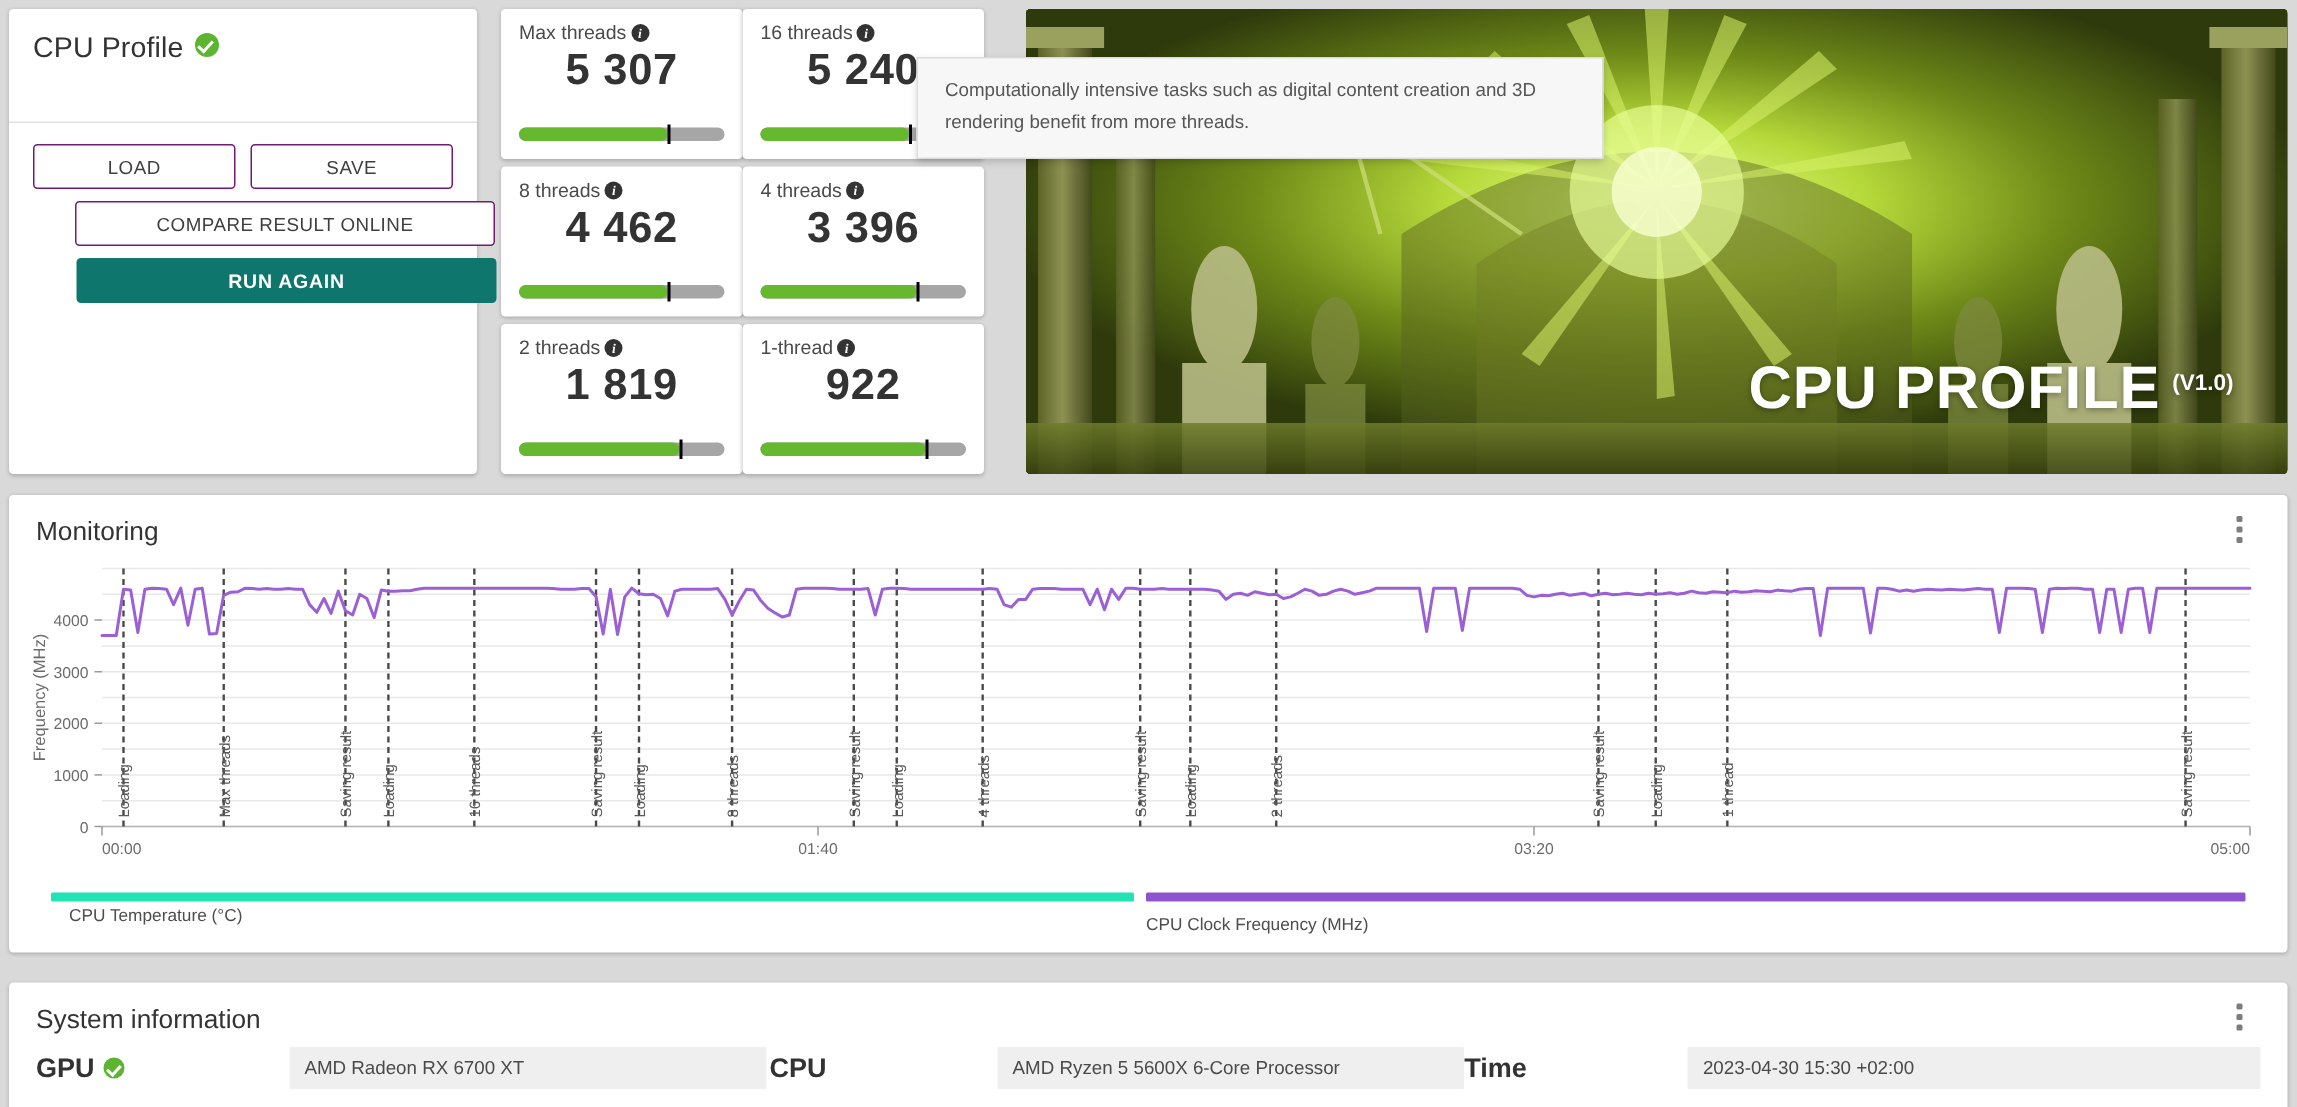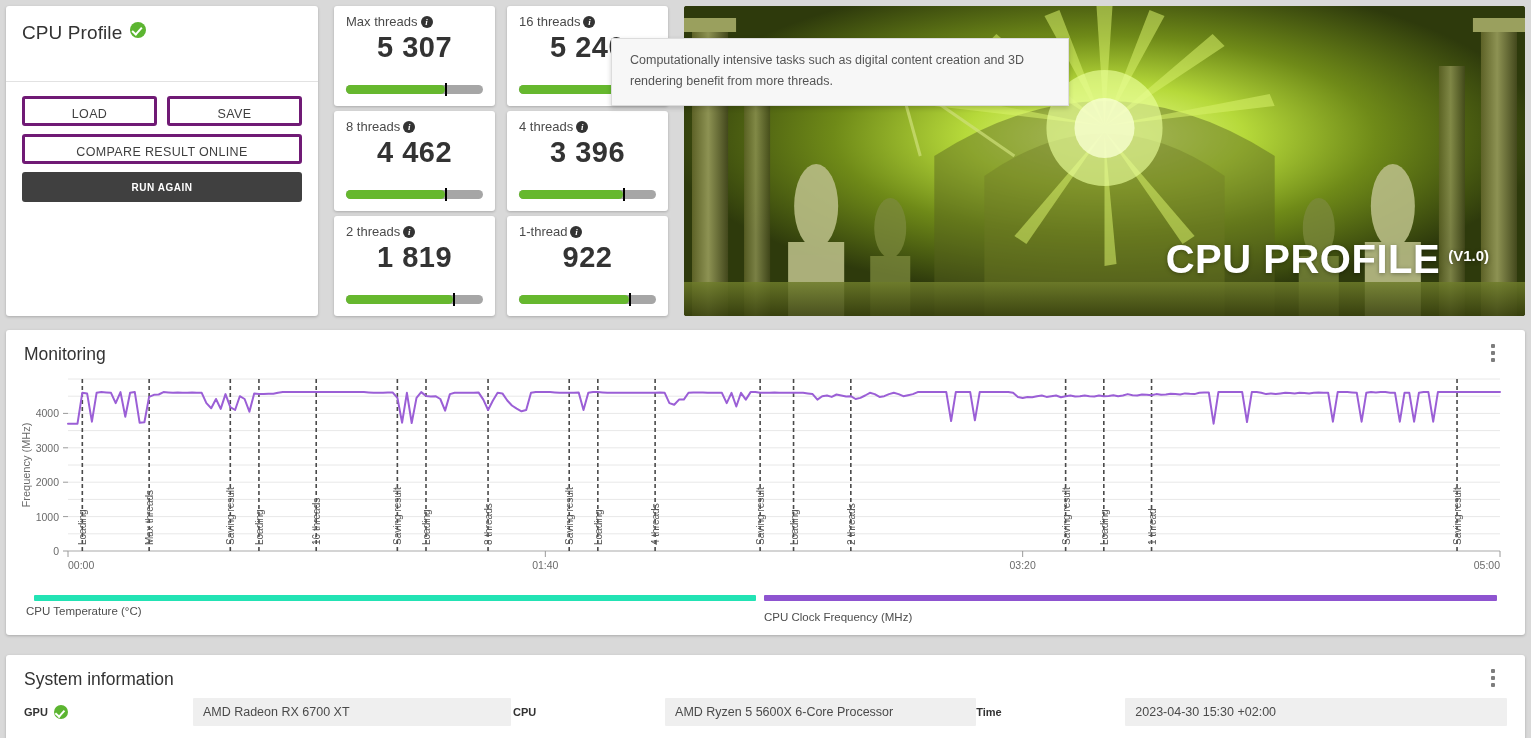--- a/index.html
+++ b/index.html
@@ -68,53 +68,54 @@
     border-width: 0 2px 2px 0;
     transform: rotate(42deg);
   }
   .left-body { padding: 14px 16px 0 16px; }
   .btn-row { display: flex; gap: 10px; margin-bottom: 8px; }
   .btn {
     flex: 1;
     height: 30px;
     line-height: 28px;
     text-align: center;
-    border: 3px solid #701a75;
+    border: 1px solid #701a75;
     border-radius: 3px;
     background: #fff;
     font-size: 12.5px;
     color: #3f3f3f;
     letter-spacing: .35px;
     cursor: pointer;
     font-family: "Liberation Sans", sans-serif;
   }
-  .btn-wide { width: 100%; margin-bottom: 8px; }
+  .btn-wide { width: 100%; margin-bottom: 8px; margin-left: 28px; }
   .btn-primary {
     width: 100%;
     height: 30px; line-height: 30px;
     text-align: center;
-    background: #404040;
+    background: #0f766e;
     border: none;
     border-radius: 3px;
     color: #fff;
-    font-size: 10px;
+    font-size: 13px;
     font-weight: bold;
     letter-spacing: .5px;
     cursor: pointer;
     font-family: "Liberation Sans", sans-serif;
+    margin-left: 29px;
   }
 
   
   .score-grid {
     width: 334px;
     height: 310px;
     display: grid;
     grid-template-columns: 161px 161px;
     grid-template-rows: 100px 100px 100px;
-    gap: 5px 12px;
+    gap: 5px 0;
     margin-right: 16px;
   }
   .score-card {
     position: relative;
     padding: 8px 12px 0 12px;
     overflow: visible;
   }
   .score-label {
     font-size: 13px;
     color: #4a4a4a;
@@ -273,21 +274,21 @@
     font-size: 17.5px;
     font-weight: 400;
     color: #333;
   }
   .sys-row {
     display: flex;
     align-items: center;
     padding: 8px 18px 0 18px;
   }
   .sys-key {
-    font-size: 11px;
+    font-size: 18px;
     font-weight: bold;
     color: #333;
     display: flex; align-items: center;
   }
   .sys-key .check-badge { margin-left: 6px; width: 14px; height: 14px; }
   .sys-key .check-badge::after { left: 3.5px; top: 2.5px; width: 3.5px; height: 7px; }
   .sys-val {
     background: #efefef;
     height: 28px;
     line-height: 28px;
@@ -536,21 +537,21 @@
           <line x1="1016.6666666666666" y1="180" x2="1016.6666666666666" y2="186" stroke="#9a9a9a" stroke-width="1"></line>
           <text x="1016.6666666666666" y="198" text-anchor="middle" font-size="10.5" font-family="&quot;Liberation Sans&quot;, sans-serif" fill="#6b6b6b">03:20</text>
           <line x1="1494" y1="180" x2="1494" y2="186" stroke="#9a9a9a" stroke-width="1"></line>
           <text x="1494" y="198" text-anchor="end" font-size="10.5" font-family="&quot;Liberation Sans&quot;, sans-serif" fill="#6b6b6b">05:00</text>
           <polyline points="62.0,52.7 66.8,52.7 71.5,52.7 76.3,21.8 81.1,22.4 85.9,50.7 90.6,21.8 95.4,21.1 100.2,21.4 105.0,21.8 109.7,32.1 114.5,21.1 119.3,45.8 124.1,21.8 128.8,21.1 133.6,51.7 138.4,51.3 143.1,25.9 147.9,23.8 152.7,23.5 157.5,21.1 162.2,21.4 167.0,21.8 171.8,21.4 176.6,21.8 181.3,21.8 186.1,21.4 190.9,21.8 195.7,21.8 200.4,32.1 205.2,37.2 210.0,28.0 214.7,37.9 219.5,23.1 224.3,36.2 229.1,39.0 233.8,25.2 238.6,28.0 243.4,40.7 248.2,22.4 252.9,23.1 257.7,23.1 262.5,22.8 267.3,22.8 272.0,21.8 276.8,21.1 281.6,21.1 286.3,21.1 291.1,21.1 295.9,21.1 300.7,21.1 305.4,21.1 310.2,21.1 315.0,21.1 319.8,21.1 324.5,21.1 329.3,21.1 334.1,21.1 338.9,21.1 343.6,21.1 348.4,21.1 353.2,21.1 357.9,21.1 362.7,21.4 367.5,21.8 372.3,21.8 377.0,21.8 381.8,21.4 386.6,21.4 391.4,26.9 396.1,51.7 400.9,21.8 405.7,52.0 410.5,26.9 415.2,21.1 420.0,24.9 424.8,25.5 429.5,25.2 434.3,28.0 439.1,39.6 443.9,23.1 448.6,21.8 453.4,21.8 458.2,21.8 463.0,21.8 467.7,21.8 472.5,21.4 477.3,28.6 482.1,39.0 486.8,29.7 491.6,21.8 496.4,22.4 501.1,29.3 505.9,34.5 510.7,37.6 515.5,40.3 520.2,39.0 525.0,21.8 529.8,21.1 534.6,21.1 539.3,21.1 544.1,21.1 548.9,21.4 553.7,21.8 558.4,21.8 563.2,21.8 568.0,21.8 572.7,21.4 577.5,39.0 582.3,21.8 587.1,21.1 591.8,21.1 596.6,21.4 601.4,21.8 606.2,21.8 610.9,21.8 615.7,21.8 620.5,21.8 625.3,21.8 630.0,21.8 634.8,21.8 639.6,21.8 644.3,21.8 649.1,21.8 653.9,21.4 658.7,21.8 663.4,32.1 668.2,33.8 673.0,28.6 677.8,28.6 682.5,21.8 687.3,21.4 692.1,21.4 696.9,21.4 701.6,21.8 706.4,21.8 711.2,21.8 715.9,21.8 720.7,32.1 725.5,21.8 730.3,35.5 735.0,21.8 739.8,28.6 744.6,21.1 749.4,21.1 754.1,21.8 758.9,21.8 763.7,21.8 768.5,21.4 773.2,21.8 778.0,21.8 782.8,21.8 787.5,21.8 792.3,21.8 797.1,21.8 801.9,22.4 806.6,23.1 811.4,28.6 816.2,25.2 821.0,24.5 825.7,25.9 830.5,23.5 835.3,24.5 840.1,25.5 844.8,25.2 849.6,28.0 854.4,26.9 859.1,24.5 863.9,21.8 868.7,23.1 873.5,25.9 878.2,25.2 883.0,23.1 887.8,21.8 892.6,23.1 897.3,25.2 902.1,24.2 906.9,23.1 911.7,21.1 916.4,21.1 921.2,21.1 926.0,21.1 930.7,21.1 935.5,21.1 940.3,21.1 945.1,50.0 949.8,21.1 954.6,21.1 959.4,21.1 964.2,21.1 968.9,49.3 973.7,21.1 978.5,21.1 983.3,21.1 988.0,21.1 992.8,21.1 997.6,21.1 1002.3,21.1 1007.1,21.8 1011.9,25.9 1016.7,26.9 1021.4,25.9 1026.2,26.2 1031.0,25.2 1035.8,24.5 1040.5,25.9 1045.3,25.2 1050.1,24.5 1054.9,26.2 1059.6,25.2 1064.4,24.5 1069.2,25.5 1073.9,25.2 1078.7,24.5 1083.5,25.2 1088.3,25.5 1093.0,24.5 1097.8,25.2 1102.6,24.9 1107.4,24.2 1112.1,25.2 1116.9,24.5 1121.7,23.1 1126.5,24.2 1131.2,24.5 1136.0,23.5 1140.8,23.8 1145.5,24.2 1150.3,23.1 1155.1,23.8 1159.9,23.5 1164.6,22.8 1169.4,23.1 1174.2,23.5 1179.0,22.4 1183.7,22.8 1188.5,23.1 1193.3,21.8 1198.1,21.4 1202.8,21.4 1207.6,52.7 1212.4,21.1 1217.1,21.1 1221.9,21.1 1226.7,21.1 1231.5,21.1 1236.2,21.1 1241.0,51.0 1245.8,21.1 1250.6,21.1 1255.3,21.8 1260.1,23.1 1264.9,22.4 1269.7,23.1 1274.4,22.4 1279.2,21.8 1284.0,22.1 1288.7,22.4 1293.5,21.8 1298.3,22.1 1303.1,22.4 1307.8,21.8 1312.6,21.4 1317.4,21.8 1322.2,21.8 1326.9,50.7 1331.7,21.1 1336.5,21.1 1341.3,21.1 1346.0,21.4 1350.8,21.8 1355.6,50.7 1360.3,21.8 1365.1,21.1 1369.9,21.4 1374.7,21.1 1379.4,21.1 1384.2,21.8 1389.0,21.8 1393.8,50.7 1398.5,21.8 1403.3,21.8 1408.1,50.7 1412.9,21.8 1417.6,21.1 1422.4,21.1 1427.2,50.7 1431.9,21.1 1436.7,21.1 1441.5,21.1 1446.3,21.1 1451.0,21.1 1455.8,21.1 1460.6,21.1 1465.4,21.1 1470.1,21.1 1474.9,21.1 1479.7,21.1 1484.5,21.1 1489.2,21.1 1494.0,21.1" fill="none" stroke="#9b5fd6" stroke-width="2" stroke-linejoin="round" stroke-linecap="round"></polyline>
         </svg>
     </div>
 
     <div class="legend">
       <div class="legend-bar" id="legend-bar-0" style="left: 28px; width: 722px; top: 0px; background: rgb(34, 227, 180);"></div>
-      <div class="legend-label" id="legend-label-0" style="left:20px; top:10px;">CPU Temperature (°C)</div>
+      <div class="legend-label" id="legend-label-0" style="left:40px; top:10px;">CPU Temperature (°C)</div>
       <div class="legend-bar" id="legend-bar-1" style="left: 758px; width: 733px; top: 0px; background: rgb(142, 84, 208);"></div>
       <div class="legend-label" id="legend-label-1" style="left:758px; top:16px;">CPU Clock Frequency (MHz)</div>
     </div>
   </div>
 
   <div class="card sysinfo">
     <div class="panel-head">
       <span class="sys-title">System information</span>
       <div class="kebab">
           <i></i>

